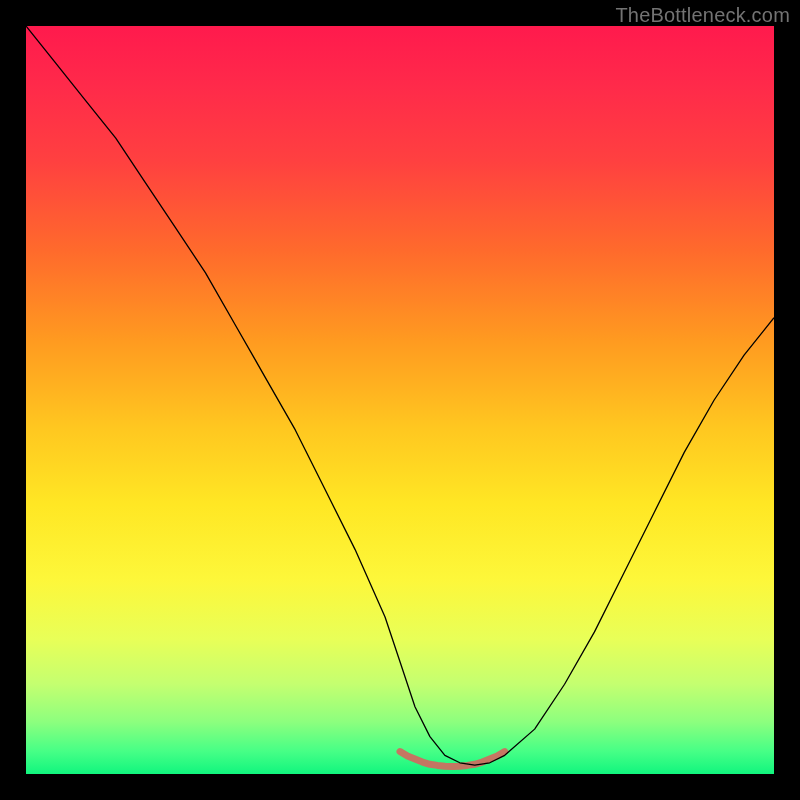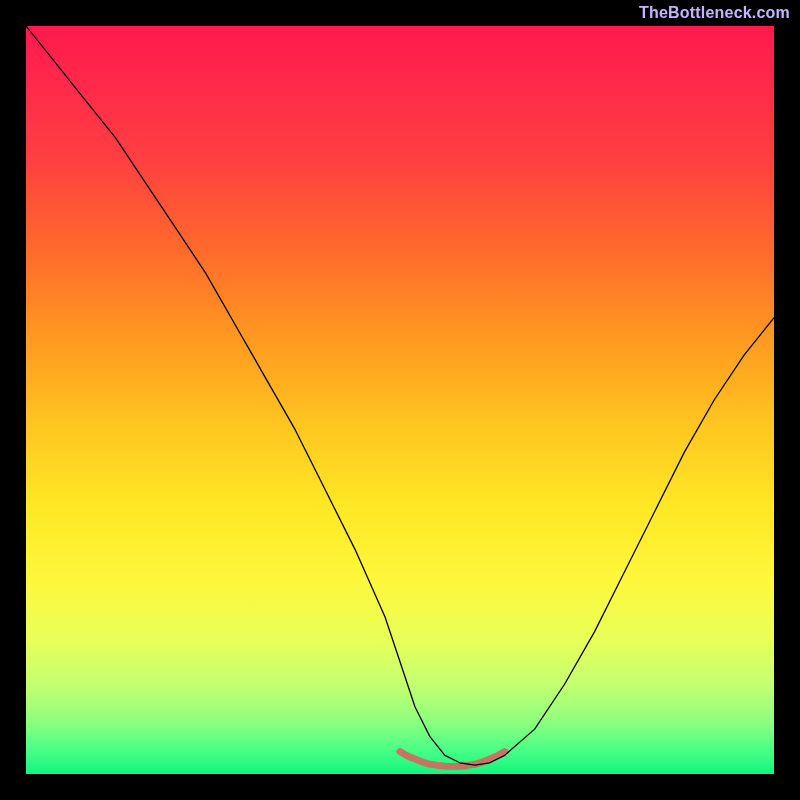--- a/index.html
+++ b/index.html
@@ -45,23 +45,23 @@
     position: absolute;
     left: 0;
     top: 0;
     width: 748px;
     height: 748px;
   }
   .watermark {
     position: absolute;
     top: 4px;
     right: 10px;
-    color: #c4b5fd;
-    font-size: 16px;
-    font-weight: 700;
+    color: #737373;
+    font-size: 20px;
+    font-weight: 400;
     letter-spacing: 0.2px;
     user-select: none;
   }
 </style>
 </head>
 <body>
 
 <div class="canvas">
   <div class="watermark">TheBottleneck.com</div>
   <div class="plot-area">

